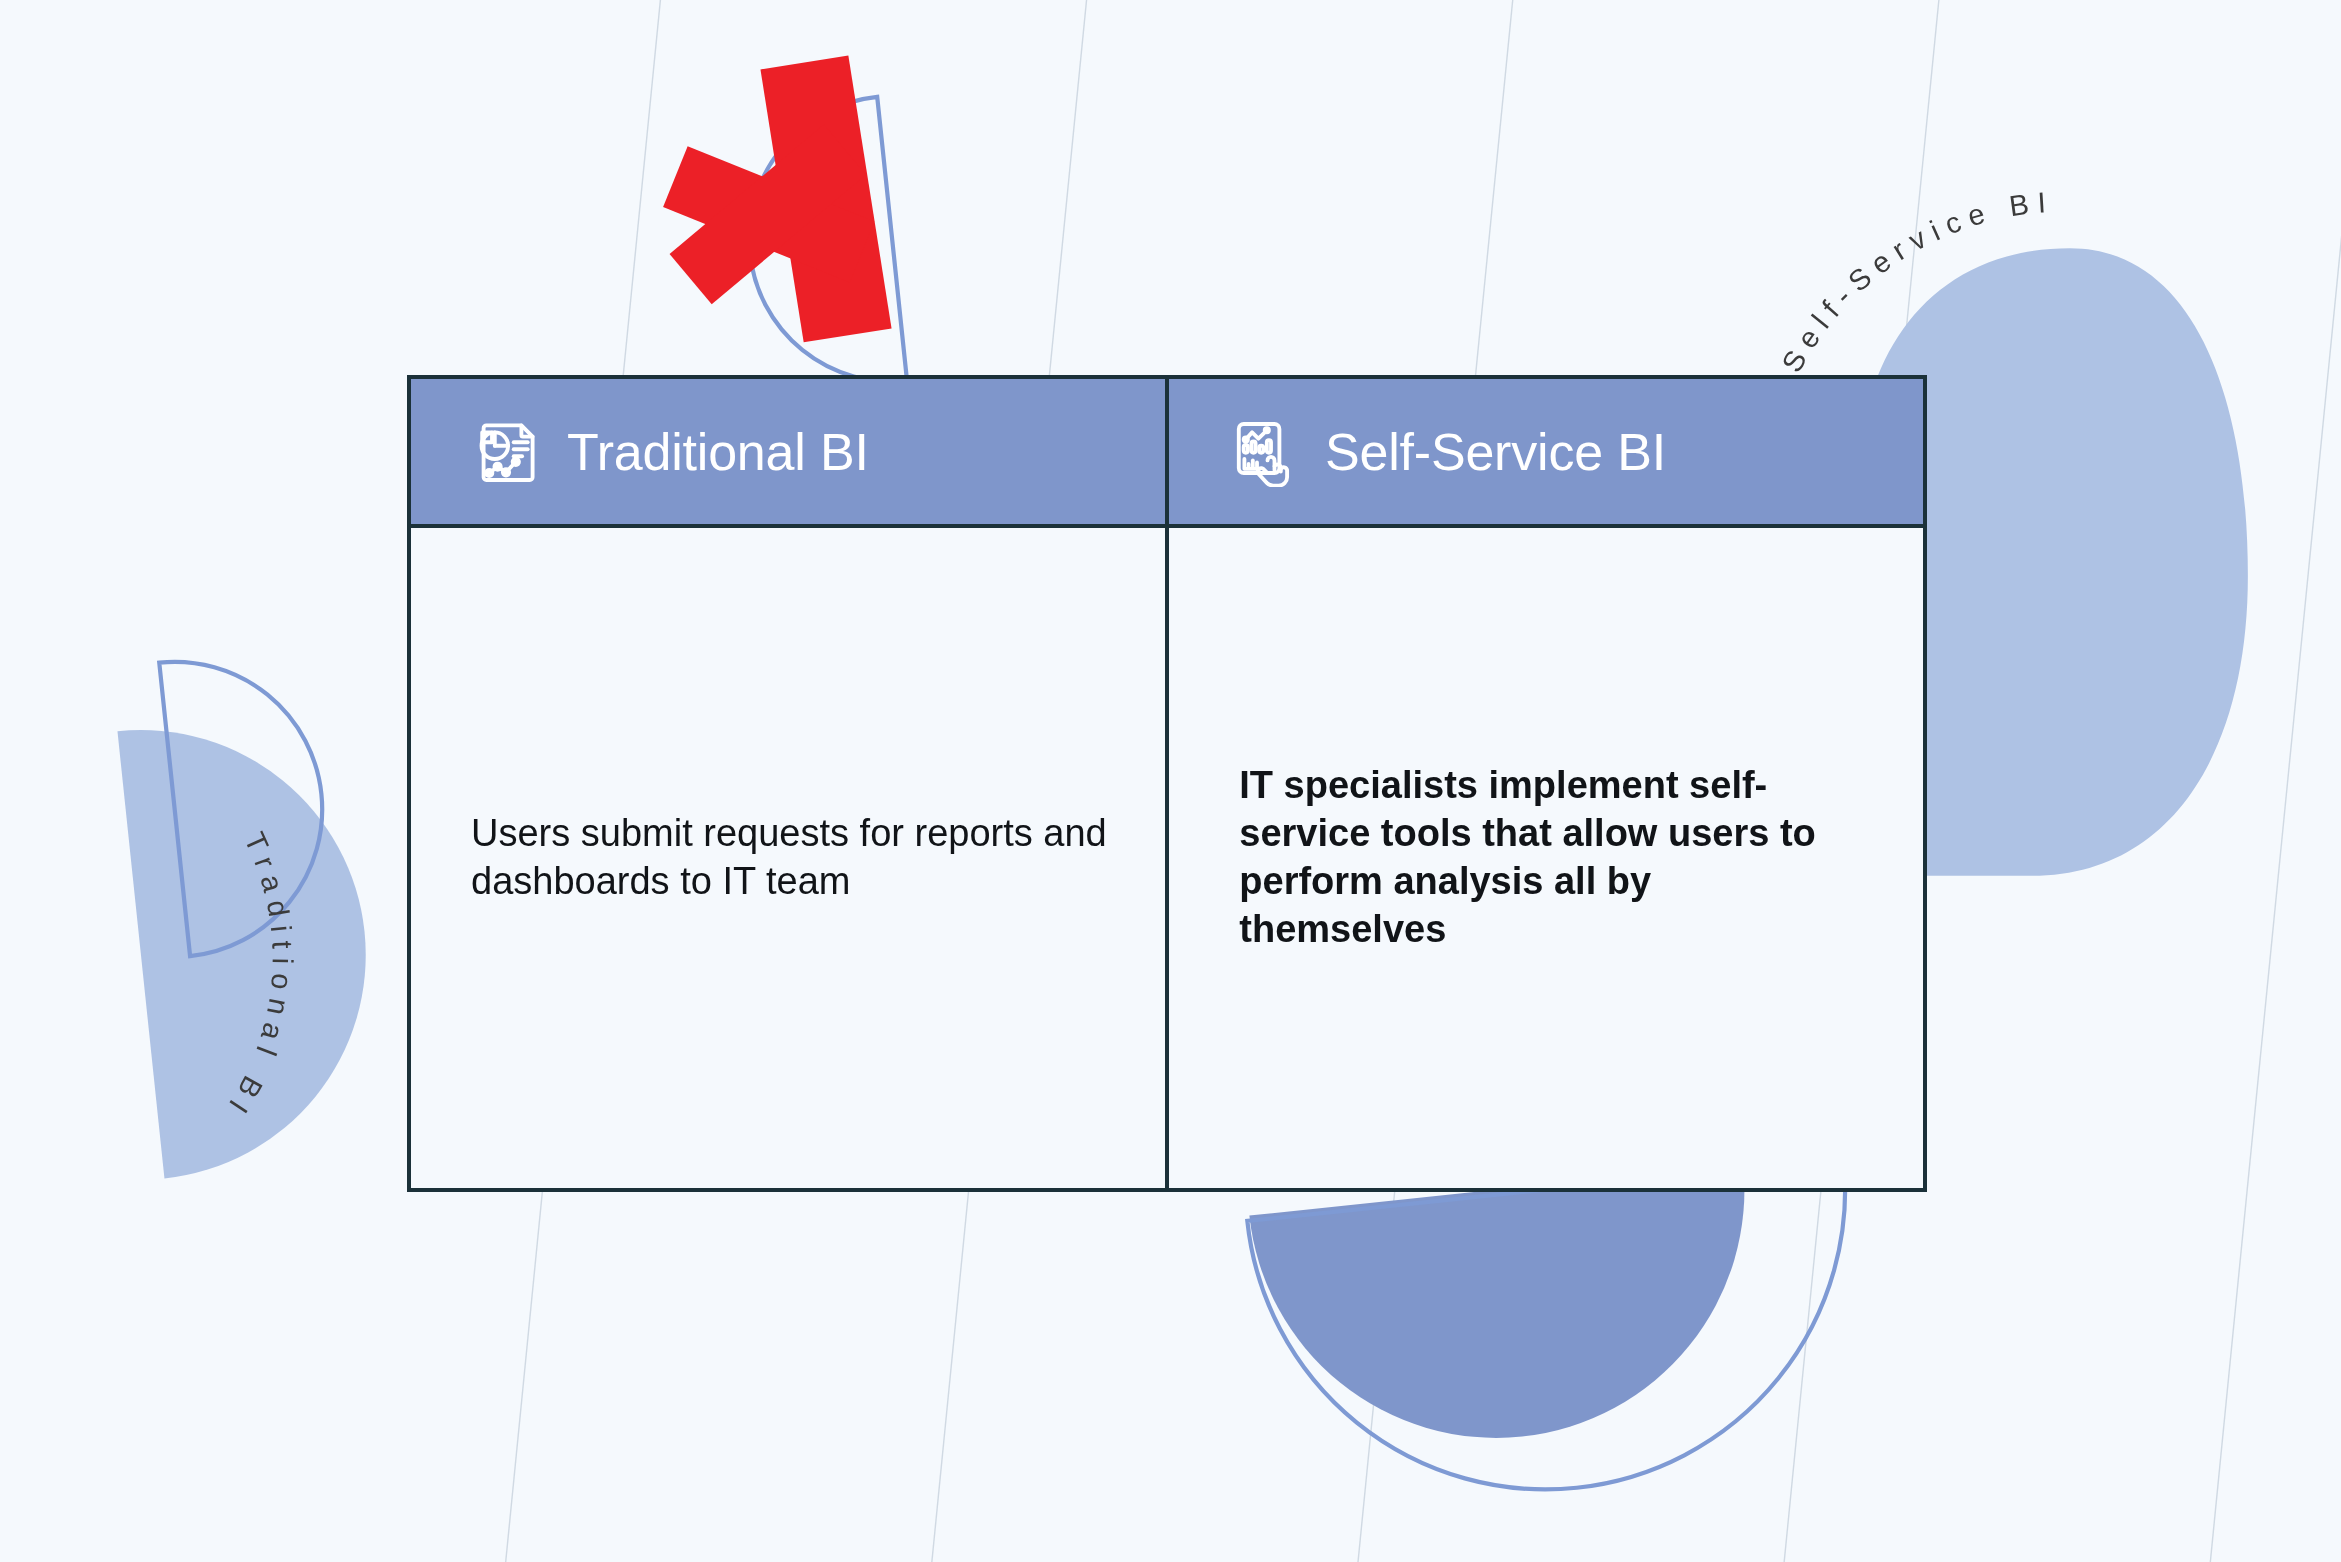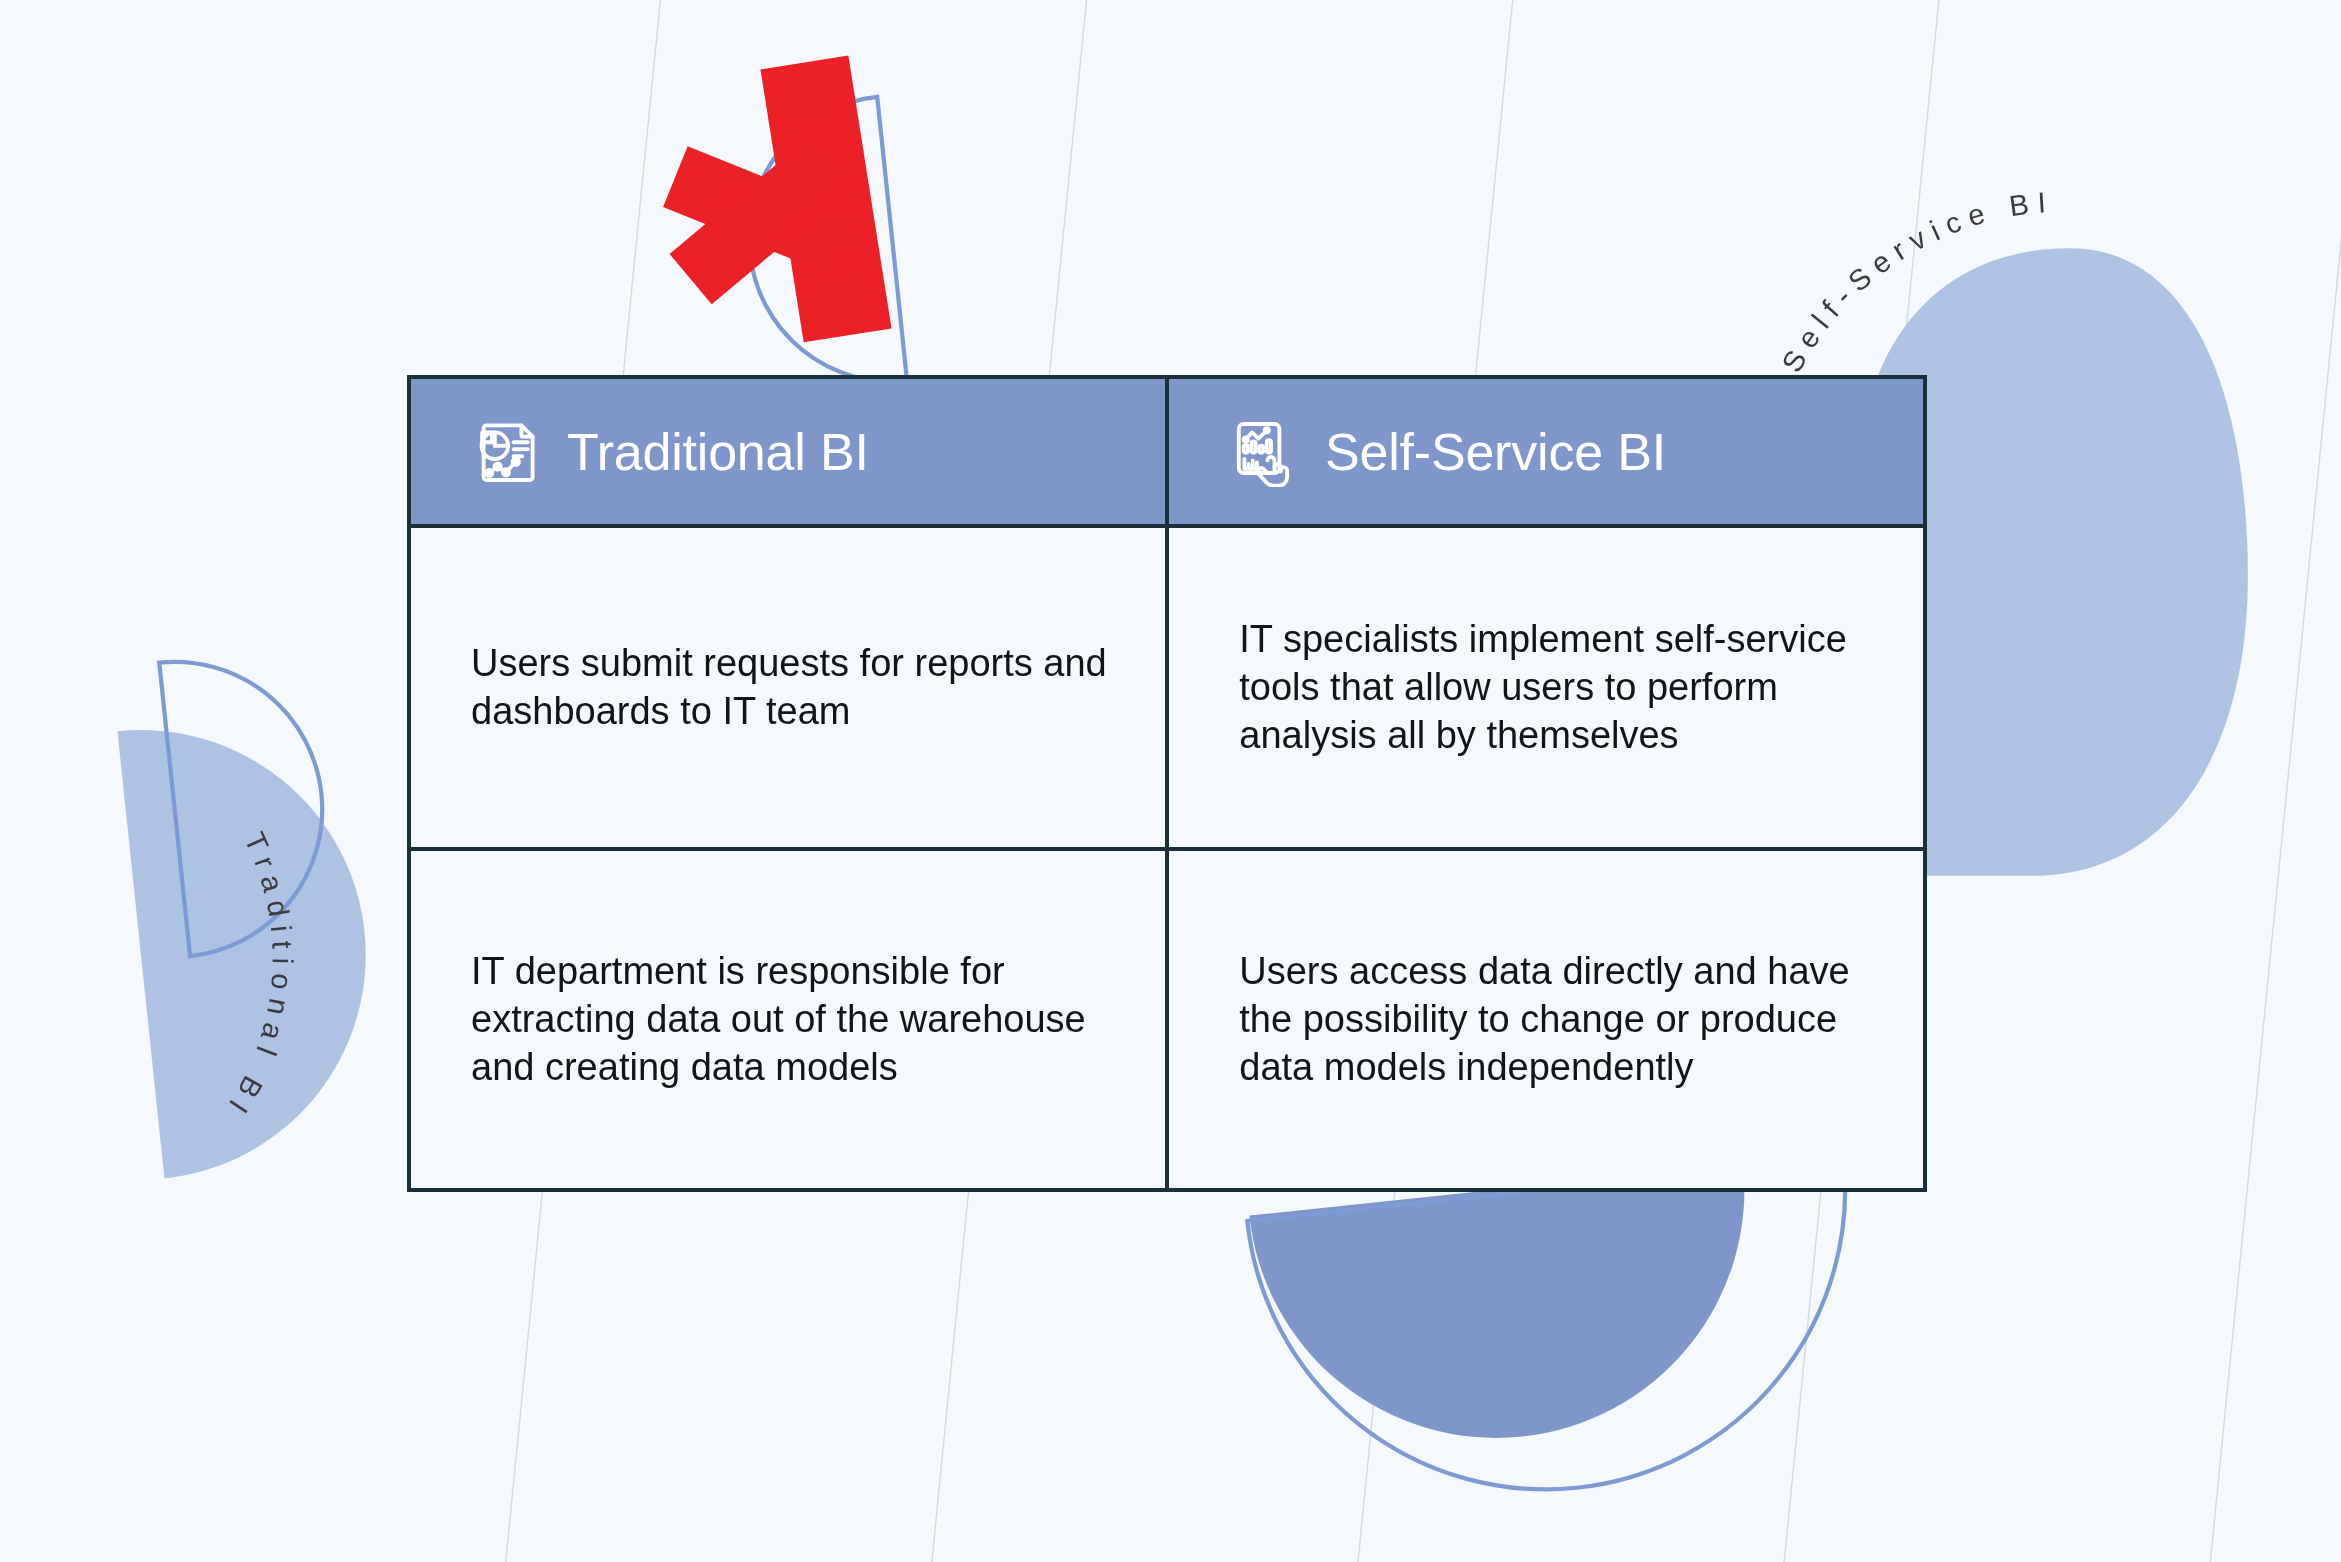--- a/index.html
+++ b/index.html
@@ -78,21 +78,21 @@
   }
   .cmp-table tbody tr.r1 td { height: 220px; }
   .cmp-table tbody tr.r2 td { height: 234px; }
   .cmp-table tbody tr.r3 td { height: 220px; }
   .cell-text {
     color: #111418;
     font-size: 38px;
     line-height: 1.26;
     font-weight: 400;
   }
-  .cell-text.indent-right { padding-left: 10.3px; }
+  .cell-text.indent-right { padding-left: 10.3px; font-weight: bold; }
   .cell-text.indent-right2 { padding-left: 14px; }
 </style>
 </head>
 <body>
 
 <div id="stage">
 
   <svg class="bg-layer" viewBox="0 0 5001 3335" preserveAspectRatio="none">
     <defs>
       <clipPath id="clipAll">
@@ -246,28 +246,20 @@
 
         <tr class="r1">
           <td>
             <div class="cell-text">Users submit requests for reports and dashboards to IT team</div>
           </td>
           <td>
             <div class="cell-text indent-right">IT specialists implement self-service tools that allow users to perform analysis all by themselves</div>
           </td>
         </tr>
 
-        <tr class="r2">
-          <td>
-            <div class="cell-text">IT department is responsible for extracting data out of the warehouse and creating data models</div>
-          </td>
-          <td>
-            <div class="cell-text indent-right">Users access data directly and have the possibility to change or produce data models independently</div>
-          </td>
-        </tr>
 
 
       </tbody>
     </table>
   </div>
 
 </div>
 
 
 </body></html>

